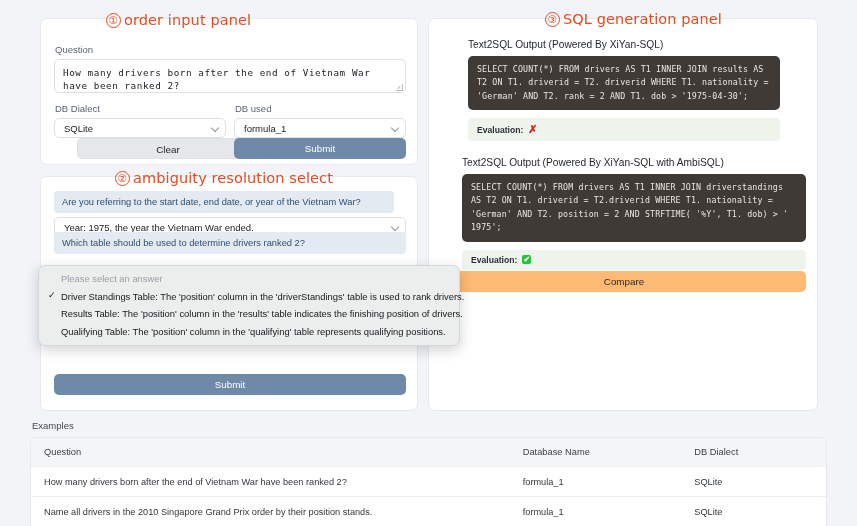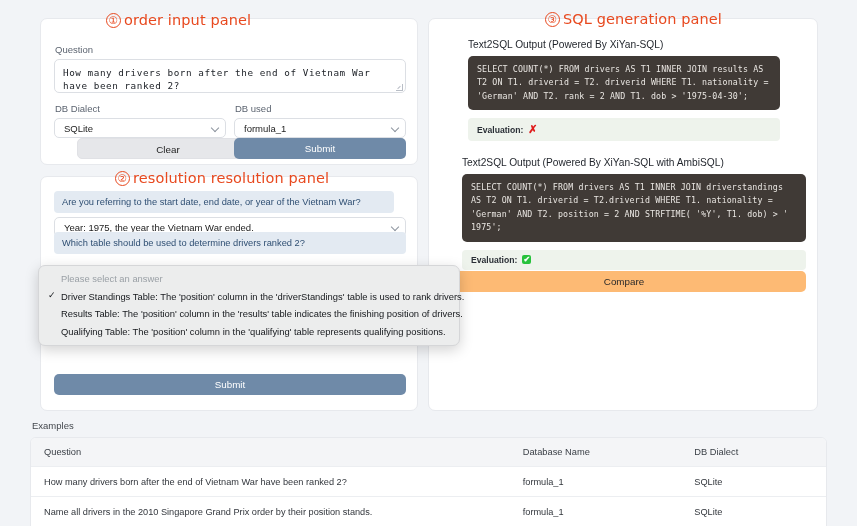--- a/index.html
+++ b/index.html
@@ -205,21 +205,21 @@
 </style>
 </head>
 <body>
 
 <div class="page">
 
   <div class="annot" id="annot-1">
     <span class="cnum">①</span><span>order input panel</span>
   </div>
   <div class="annot" id="annot-2">
-    <span class="cnum">②</span><span>resolution resolution panel</span>
+    <span class="cnum">②</span><span>ambiguity resolution select</span>
   </div>
   <div class="annot" id="annot-3">
     <span class="cnum">③</span><span>SQL generation panel</span>
   </div>
 
   <div class="card" id="input-panel">
     <div style="position:absolute;left:13px;top:25px;width:352px;">
       <div class="field-label">Question</div>
       <div class="textarea-box" style="height:34px;">
         <span>How many drivers born after the end of Vietnam War have been ranked 2?</span>

